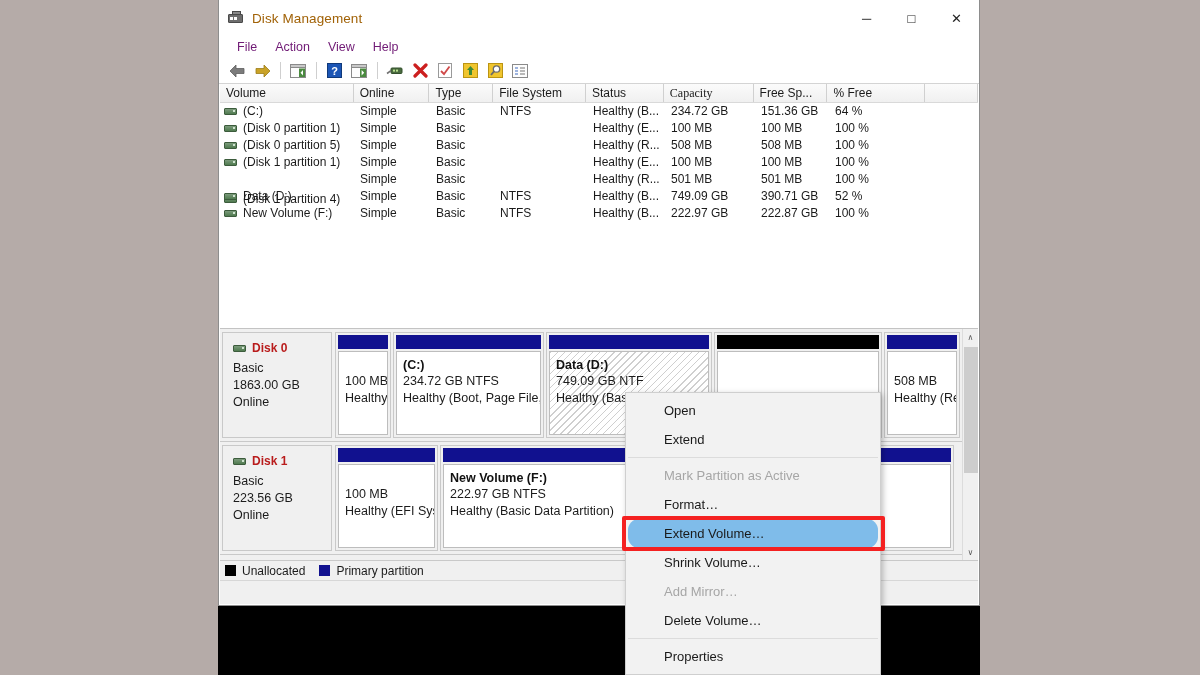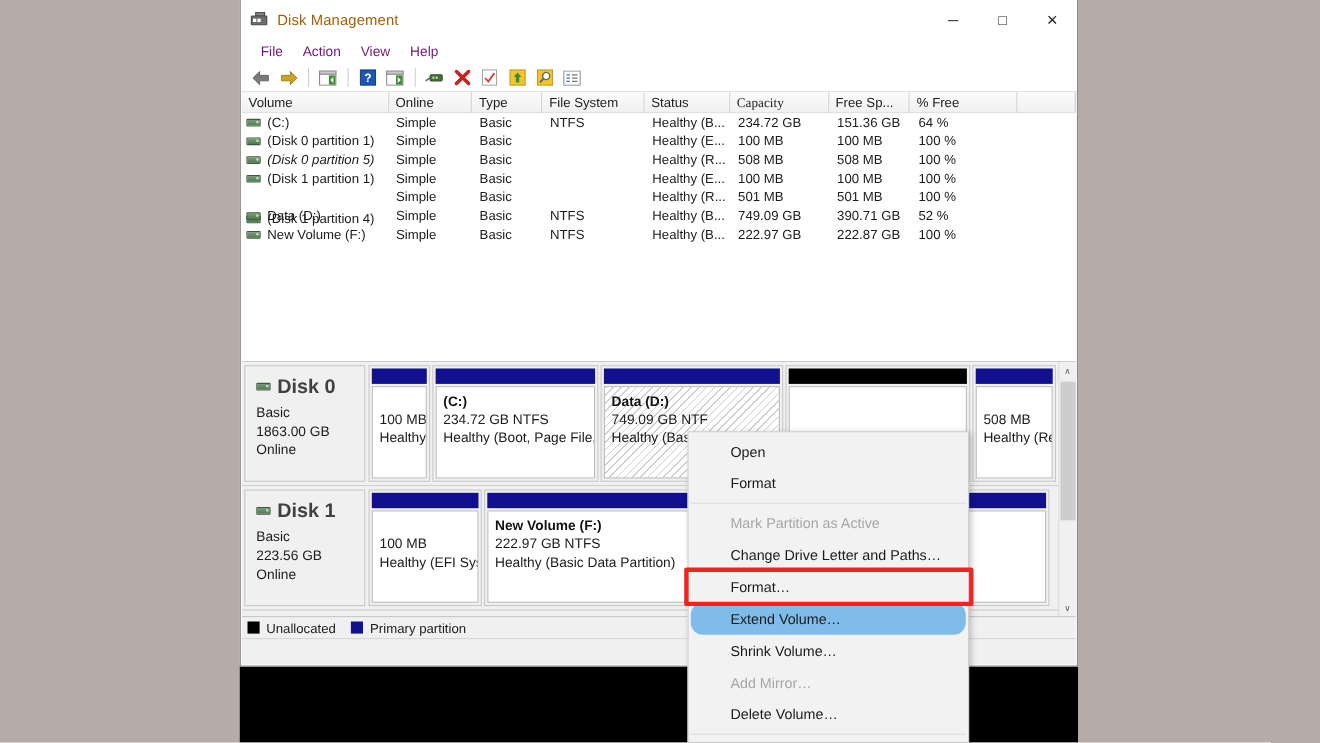--- a/index.html
+++ b/index.html
@@ -159,21 +159,21 @@
     padding: 3px 0 3px 2px;
   }
   .disk-info {
     width: 110px;
     background: #f0f0f0;
     border: 1px solid #c9c9c9;
     padding: 8px 0 0 10px;
     flex: 0 0 auto;
   }
   .disk-info .dtitle {
-    font-size: 18px; font-weight: bold; color: #404040;
+    font-size: 12px; font-weight: bold; color: #b91c1c;
     display: flex; align-items: center;
     margin-bottom: 5px;
   }
   .disk-info .dtitle .drive-ico { margin-right: 6px; }
   .disk-info .dline { font-size: 12.5px; color: #1b1b1b; line-height: 17px; }
 
   .parts { flex: 1 1 auto; display: flex; padding-left: 3px; }
   .part {
     border: 1px solid #c9c9c9;
     background: #f0f0f0;
@@ -430,21 +430,21 @@
           </div>
           <div class="vc" style="width: 76px;">Simple</div>
           <div class="vc" style="width: 64px;">Basic</div>
           <div class="vc" style="width: 93px;"></div>
           <div class="vc" style="width: 78px;">Healthy (E...</div>
           <div class="vc" style="width: 90px;">100 MB</div>
           <div class="vc" style="width: 74px;">100 MB</div>
           <div class="vc" style="width: 98px;">100 %</div>
         </div>
         <div class="vrow">
-          <div class="vc vol-name" style="width: 134px; font-style: italic;">
+          <div class="vc vol-name" style="width: 134px;">
             <span class="drive-ico"></span>
             <span>(Disk 0 partition 5)</span>
           </div>
           <div class="vc" style="width: 76px;">Simple</div>
           <div class="vc" style="width: 64px;">Basic</div>
           <div class="vc" style="width: 93px;"></div>
           <div class="vc" style="width: 78px;">Healthy (R...</div>
           <div class="vc" style="width: 90px;">508 MB</div>
           <div class="vc" style="width: 74px;">508 MB</div>
           <div class="vc" style="width: 98px;">100 %</div>
@@ -603,24 +603,23 @@
       <div class="leg-sw primary"></div>
       <div class="leg-lbl">Primary partition</div>
     </div>
   </div>
 
   <div id="statusbar"></div>
 </div>
 
 <div id="ctxmenu">
     <div class="ctx-item">Open</div>
-    <div class="ctx-item">Format</div>
+    <div class="ctx-item">Extend</div>
     <div class="ctx-sep"></div>
     <div class="ctx-item disabled">Mark Partition as Active</div>
-    <div class="ctx-item">Change Drive Letter and Paths…</div>
     <div class="ctx-item">Format…</div>
     <div class="ctx-item selected">Extend Volume…</div>
     <div class="ctx-item">Shrink Volume…</div>
     <div class="ctx-item disabled">Add Mirror…</div>
     <div class="ctx-item">Delete Volume…</div>
     <div class="ctx-sep"></div>
     <div class="ctx-item">Properties</div>
   </div>
 <div id="redbox"></div>
 

